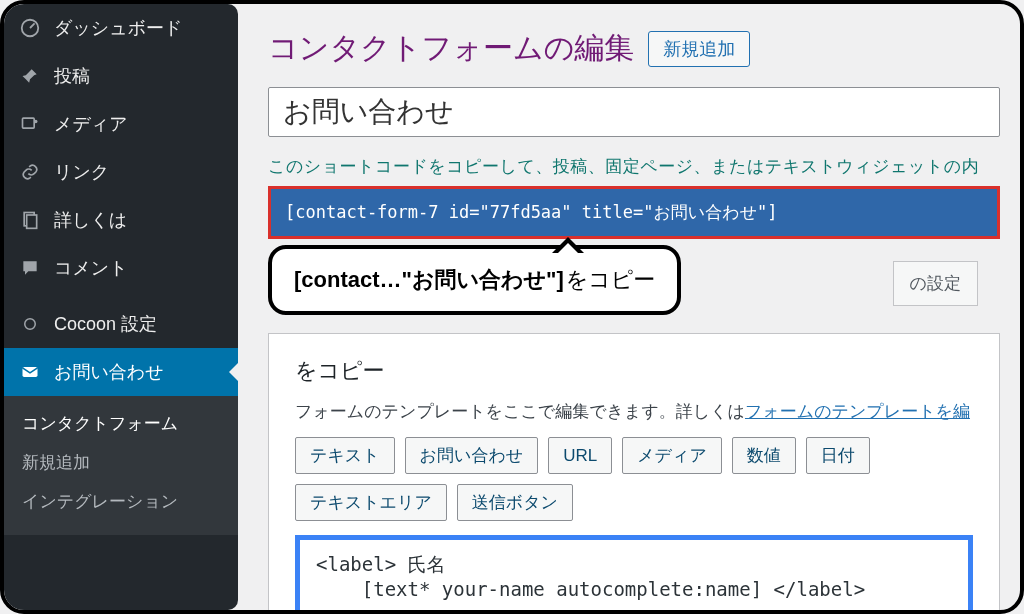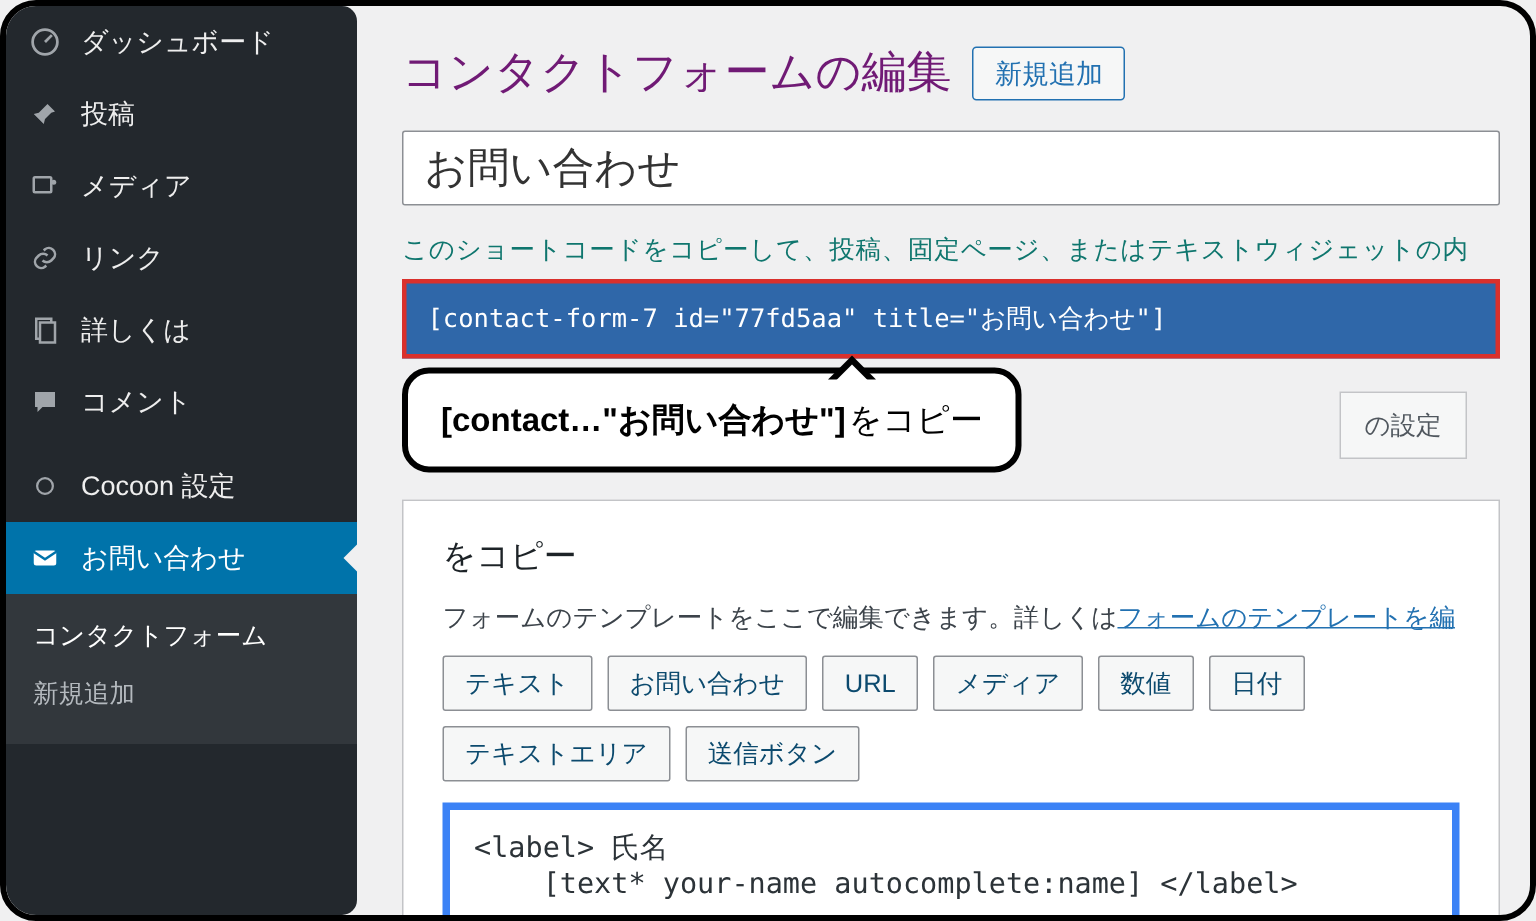--- a/index.html
+++ b/index.html
@@ -191,20 +191,21 @@
       <svg width="20" height="20" viewBox="0 0 24 24" fill="currentColor">
           <rect x="3" y="6" width="18" height="12" rx="2" fill="#fff"></rect>
           <path d="M3 7l9 6 9-6" stroke="#0073aa" stroke-width="2" fill="none"></path>
         </svg>
     </span>
     <span>お問い合わせ</span>
   </div>
   <div class="submenu">
     <div class="submenu-item current">コンタクトフォーム</div>
     <div class="submenu-item">新規追加</div>
+    <div class="submenu-item">インテグレーション</div>
   </div>
 </nav>
 
 <main class="main">
   <div class="page-head">
     <h1 class="page-title">コンタクトフォームの編集</h1>
     <button class="btn-add">新規追加</button>
   </div>
 
   <input class="title-input" type="text" value="お問い合わせ" style="">

